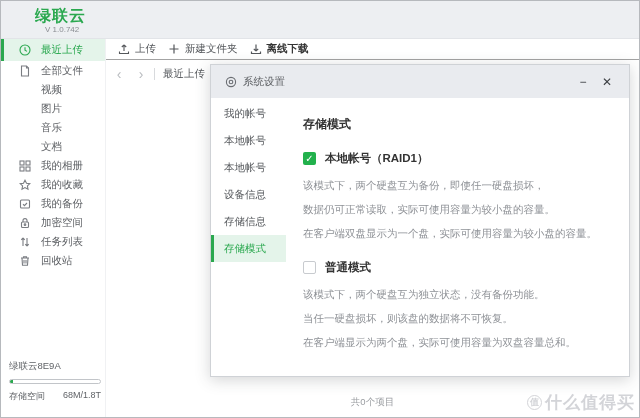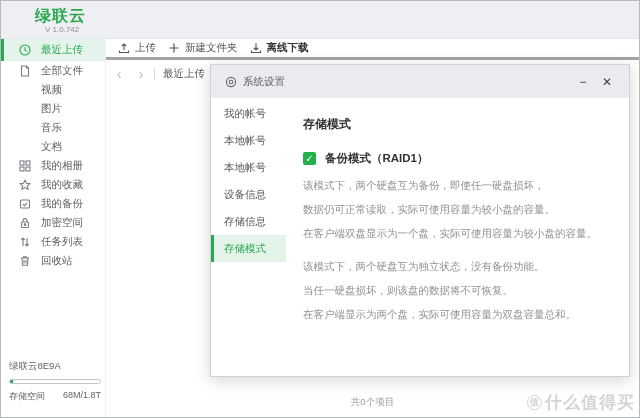--- a/index.html
+++ b/index.html
@@ -33,21 +33,21 @@
   .device-name { font-size:9.5px; color:#606367; margin-bottom:6px; }
   .device-bar { width:92px; height:5px; border:1px solid #c2c5c9; border-radius:3px;
                 overflow:hidden; background:#fff; }
   .device-bar-fill { width:3%; height:100%; background:#2aa84f; }
   .device-row { display:flex; justify-content:space-between; margin-top:6px;
                 font-size:9px; color:#606367; }
 
   
   .main { position:absolute; left:105px; top:38px; right:0; bottom:0; background:#fff; }
   .toolbar { position:absolute; left:0; top:0; right:0; height:21px;
-             border-bottom:3px solid #a3a3a3; display:flex; align-items:center; }
+             border-bottom:1px solid #a3a3a3; display:flex; align-items:center; }
   .tool-btn { display:flex; align-items:center; margin-left:12px; font-size:10.5px;
               color:#54575b; cursor:pointer; }
   .tool-btn .t-icon { width:12px; height:12px; margin-right:5px; display:inline-flex;
                       align-items:center; justify-content:center; color:#54575b; }
   .tool-btn.strong { font-weight:bold; color:#333; }
   .crumbs { position:absolute; left:0; top:21px; right:0; height:28px;
             display:flex; align-items:center; }
   .nav-arrow { font-size:14px; color:#b8bbbf; width:18px; text-align:center;
                margin-left:4px; cursor:pointer; line-height:1; }
   .crumb-div { width:1px; height:12px; background:#d8dadd; margin:0 8px 0 4px; }
@@ -281,26 +281,30 @@
         </div>
         <div class="dlg-menu-item active">
           <span>存储模式</span>
         </div>
       </div>
       <div class="dlg-content">
         <div class="content-title">存储模式</div>
 
         <div class="mode-row">
           <span class="checkbox checked"></span>
-          <span class="mode-label">备份模式（RAID1）</span>
+          <span class="mode-label">本地帐号（RAID1）</span>
         </div>
         <div class="mode-desc">该模式下，两个硬盘互为备份，即使任一硬盘损坏，</div>
         <div class="mode-desc">数据仍可正常读取，实际可使用容量为较小盘的容量。</div>
         <div class="mode-desc last">在客户端双盘显示为一个盘，实际可使用容量为较小盘的容量。</div>
 
+        <div class="mode-row">
+          <span class="checkbox unchecked"></span>
+          <span class="mode-label">普通模式</span>
+        </div>
         <div class="mode-desc">该模式下，两个硬盘互为独立状态，没有备份功能。</div>
         <div class="mode-desc">当任一硬盘损坏，则该盘的数据将不可恢复。</div>
         <div class="mode-desc">在客户端显示为两个盘，实际可使用容量为双盘容量总和。</div>
       </div>
     </div>
   </div>
 
   <div class="watermark">
     <span class="wm-coin">值</span>
     <span class="wm-text">什么值得买</span>

